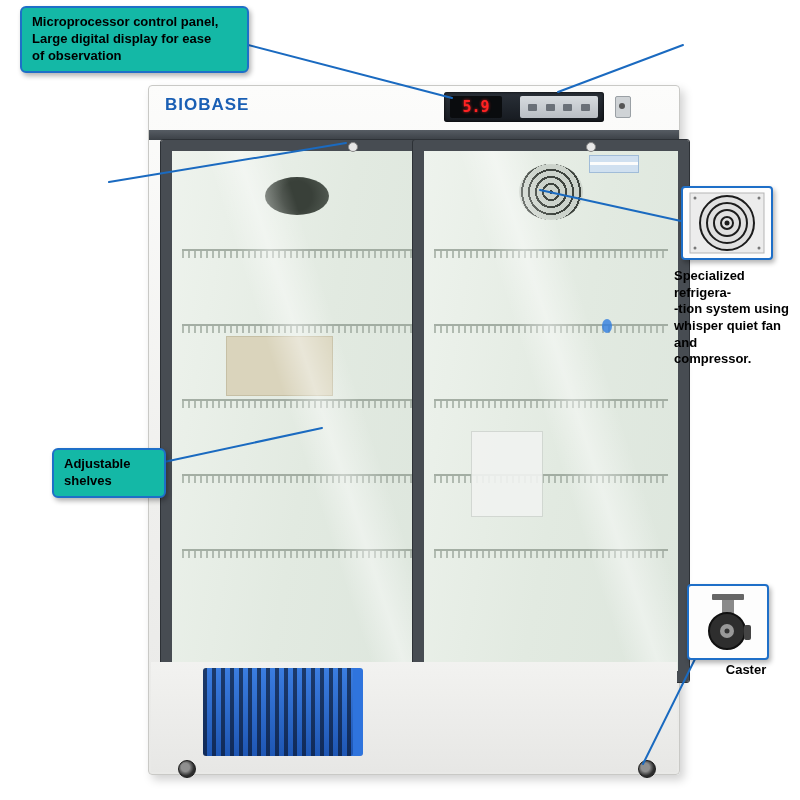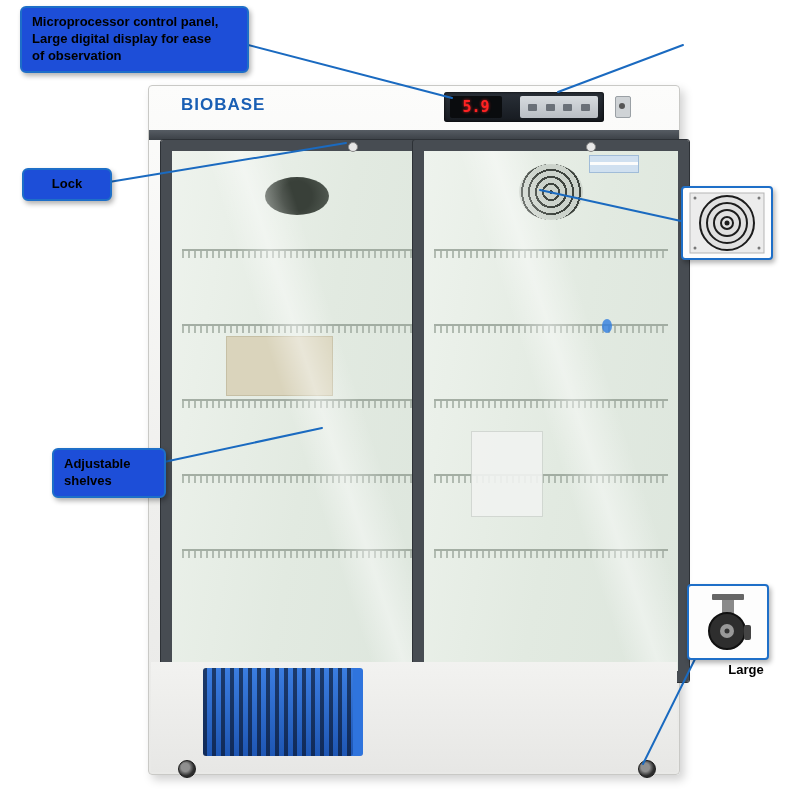--- a/index.html
+++ b/index.html
@@ -5,21 +5,21 @@
   html,body{margin:0;padding:0;background:#fff;}
   .stage{position:relative;width:800px;height:800px;background:#fff;
          font-family:"Liberation Sans",sans-serif;overflow:hidden;}
 
   
   .fridge{position:absolute;left:148px;top:85px;width:530px;height:688px;
           background:linear-gradient(180deg,#fcfcfb,#efefed 60%,#e9e9e7);
           border:1px solid #c9c9c6;border-radius:4px;
           box-shadow:4px 5px 10px rgba(0,0,0,.18);}
   .brand{position:absolute;left:16px;top:9px;font-size:17px;font-weight:bold;
-         color:#1a5fb4;letter-spacing:1px;margin-left:16px;}
+         color:#1a5fb4;letter-spacing:1px;}
 
   .control-panel{position:absolute;left:295px;top:6px;width:160px;height:30px;
          background:linear-gradient(180deg,#2a3038,#161a20);border-radius:3px;
          display:flex;align-items:center;box-shadow:inset 0 0 3px #000;gap:12px;}
   .display{width:52px;height:22px;margin-left:6px;background:#0a0c0e;border-radius:2px;
          color:#ff2222;font-family:"DejaVu Sans Mono",monospace;font-size:15px;font-weight:bold;
          display:flex;align-items:center;justify-content:center;
          text-shadow:0 0 3px rgba(255,40,40,.85);}
   .keypad{flex:1;height:22px;margin:0 6px;border-radius:2px;
          background:linear-gradient(180deg,#d7dbdf,#b9bec4);
@@ -68,21 +68,21 @@
   .vent{position:absolute;left:52px;top:6px;width:160px;height:88px;border-radius:3px;
         background:
           repeating-linear-gradient(90deg,rgba(8,16,34,.62) 0 4px,transparent 4px 9px),
           linear-gradient(180deg,#3b7de0,#1e56b4);
         box-shadow:inset -10px 0 0 #2f74dd;}
   .caster-wheel{position:absolute;width:16px;height:16px;border-radius:50%;
         background:radial-gradient(circle at 40% 40%,#8f8f8f 0 30%,#2d2d2d 62%);
         border:1px solid #1a1a1a;}
 
   
-  .callout{position:absolute;background:#1d4ed8;border:2px solid #1e6fc8;border-radius:6px;
+  .callout{position:absolute;background:#14b8a6;border:2px solid #1e6fc8;border-radius:6px;
         padding:6px 10px;font-size:13px;font-weight:bold;color:#000;line-height:1.3;
         white-space:pre-line;box-shadow:2px 3px 5px rgba(0,0,0,.3);z-index:6;}
   .plain-text{position:absolute;font-size:13px;font-weight:bold;color:#000;line-height:1.28;
         white-space:pre-line;z-index:6;}
   .img-box{position:absolute;background:#fdfdfd;border:2px solid #1e6fc8;border-radius:4px;
         box-shadow:2px 3px 5px rgba(0,0,0,.3);display:flex;align-items:center;justify-content:center;z-index:6;}
   .lines{position:absolute;left:0;top:0;z-index:5;pointer-events:none;}
 </style>
 </head>
 <body>
@@ -150,47 +150,50 @@
     <line x1="681" y1="221" x2="540" y2="190" stroke="#1a6ac0" stroke-width="2" stroke-linecap="round"></line>
     <line x1="150" y1="465" x2="322" y2="428" stroke="#1a6ac0" stroke-width="2" stroke-linecap="round"></line>
     <line x1="697" y1="655" x2="643" y2="764" stroke="#1a6ac0" stroke-width="2" stroke-linecap="round"></line>
   </svg>
 
   <div class="callout" style="left:20px;top:6px;width:205px;">Microprocessor control panel,
 Large digital display for ease
 of observation</div>
 
 
-  <div class="callout" style="left:22px;top:168px;width:66px;text-align:center;">Lock</div>
 
   <div class="callout" style="left:38px;top:448px;width:90px;margin-left:14px;">Adjustable
 shelves</div>
 
   <div class="img-box" style="left:681px;top:186px;width:88px;height:70px;">
     <svg width="76" height="62" viewBox="0 0 76 62">
       <rect x="1" y="1" width="74" height="60" fill="#ececec" stroke="#b5b5b5"></rect>
       <circle cx="38" cy="31" r="27" fill="#e0e0e0" stroke="#1c1c1c" stroke-width="2"></circle>
       <circle cx="38" cy="31" r="20" fill="none" stroke="#1c1c1c" stroke-width="2"></circle>
       <circle cx="38" cy="31" r="13" fill="none" stroke="#1c1c1c" stroke-width="2"></circle>
       <circle cx="38" cy="31" r="6" fill="none" stroke="#1c1c1c" stroke-width="2"></circle>
       <circle cx="38" cy="31" r="2.5" fill="#1c1c1c"></circle>
       <circle cx="6" cy="6" r="1.5" fill="#777"></circle>
         <circle cx="70" cy="6" r="1.5" fill="#777"></circle>
       <circle cx="6" cy="56" r="1.5" fill="#777"></circle>
         <circle cx="70" cy="56" r="1.5" fill="#777"></circle>
     </svg>
   </div>
 
+  <div class="plain-text" style="left:674px;top:268px;width:125px;">Specialized refrigera-
+-tion system using
+whisper quiet fan and
+compressor.</div>
 
   <div class="img-box" style="left:687px;top:584px;width:78px;height:72px;">
     <svg width="62" height="62" viewBox="0 0 62 62">
       <rect x="15" y="3" width="32" height="6" rx="1" fill="#666"></rect>
       <rect x="25" y="9" width="12" height="16" fill="#8a8a8a"></rect>
       <circle cx="30" cy="40" r="18" fill="#2e2e2e" stroke="#111" stroke-width="2"></circle>
       <circle cx="30" cy="40" r="7" fill="#999"></circle>
       <circle cx="30" cy="40" r="2.5" fill="#333"></circle>
       <rect x="47" y="34" width="7" height="15" rx="2" fill="#444"></rect>
     </svg>
   </div>
 
-  <div class="plain-text" style="left:716px;top:662px;width:60px;text-align:center;">Large</div>
+  <div class="plain-text" style="left:716px;top:662px;width:60px;text-align:center;">Caster</div>
 
 </div>
 
 </body></html>

